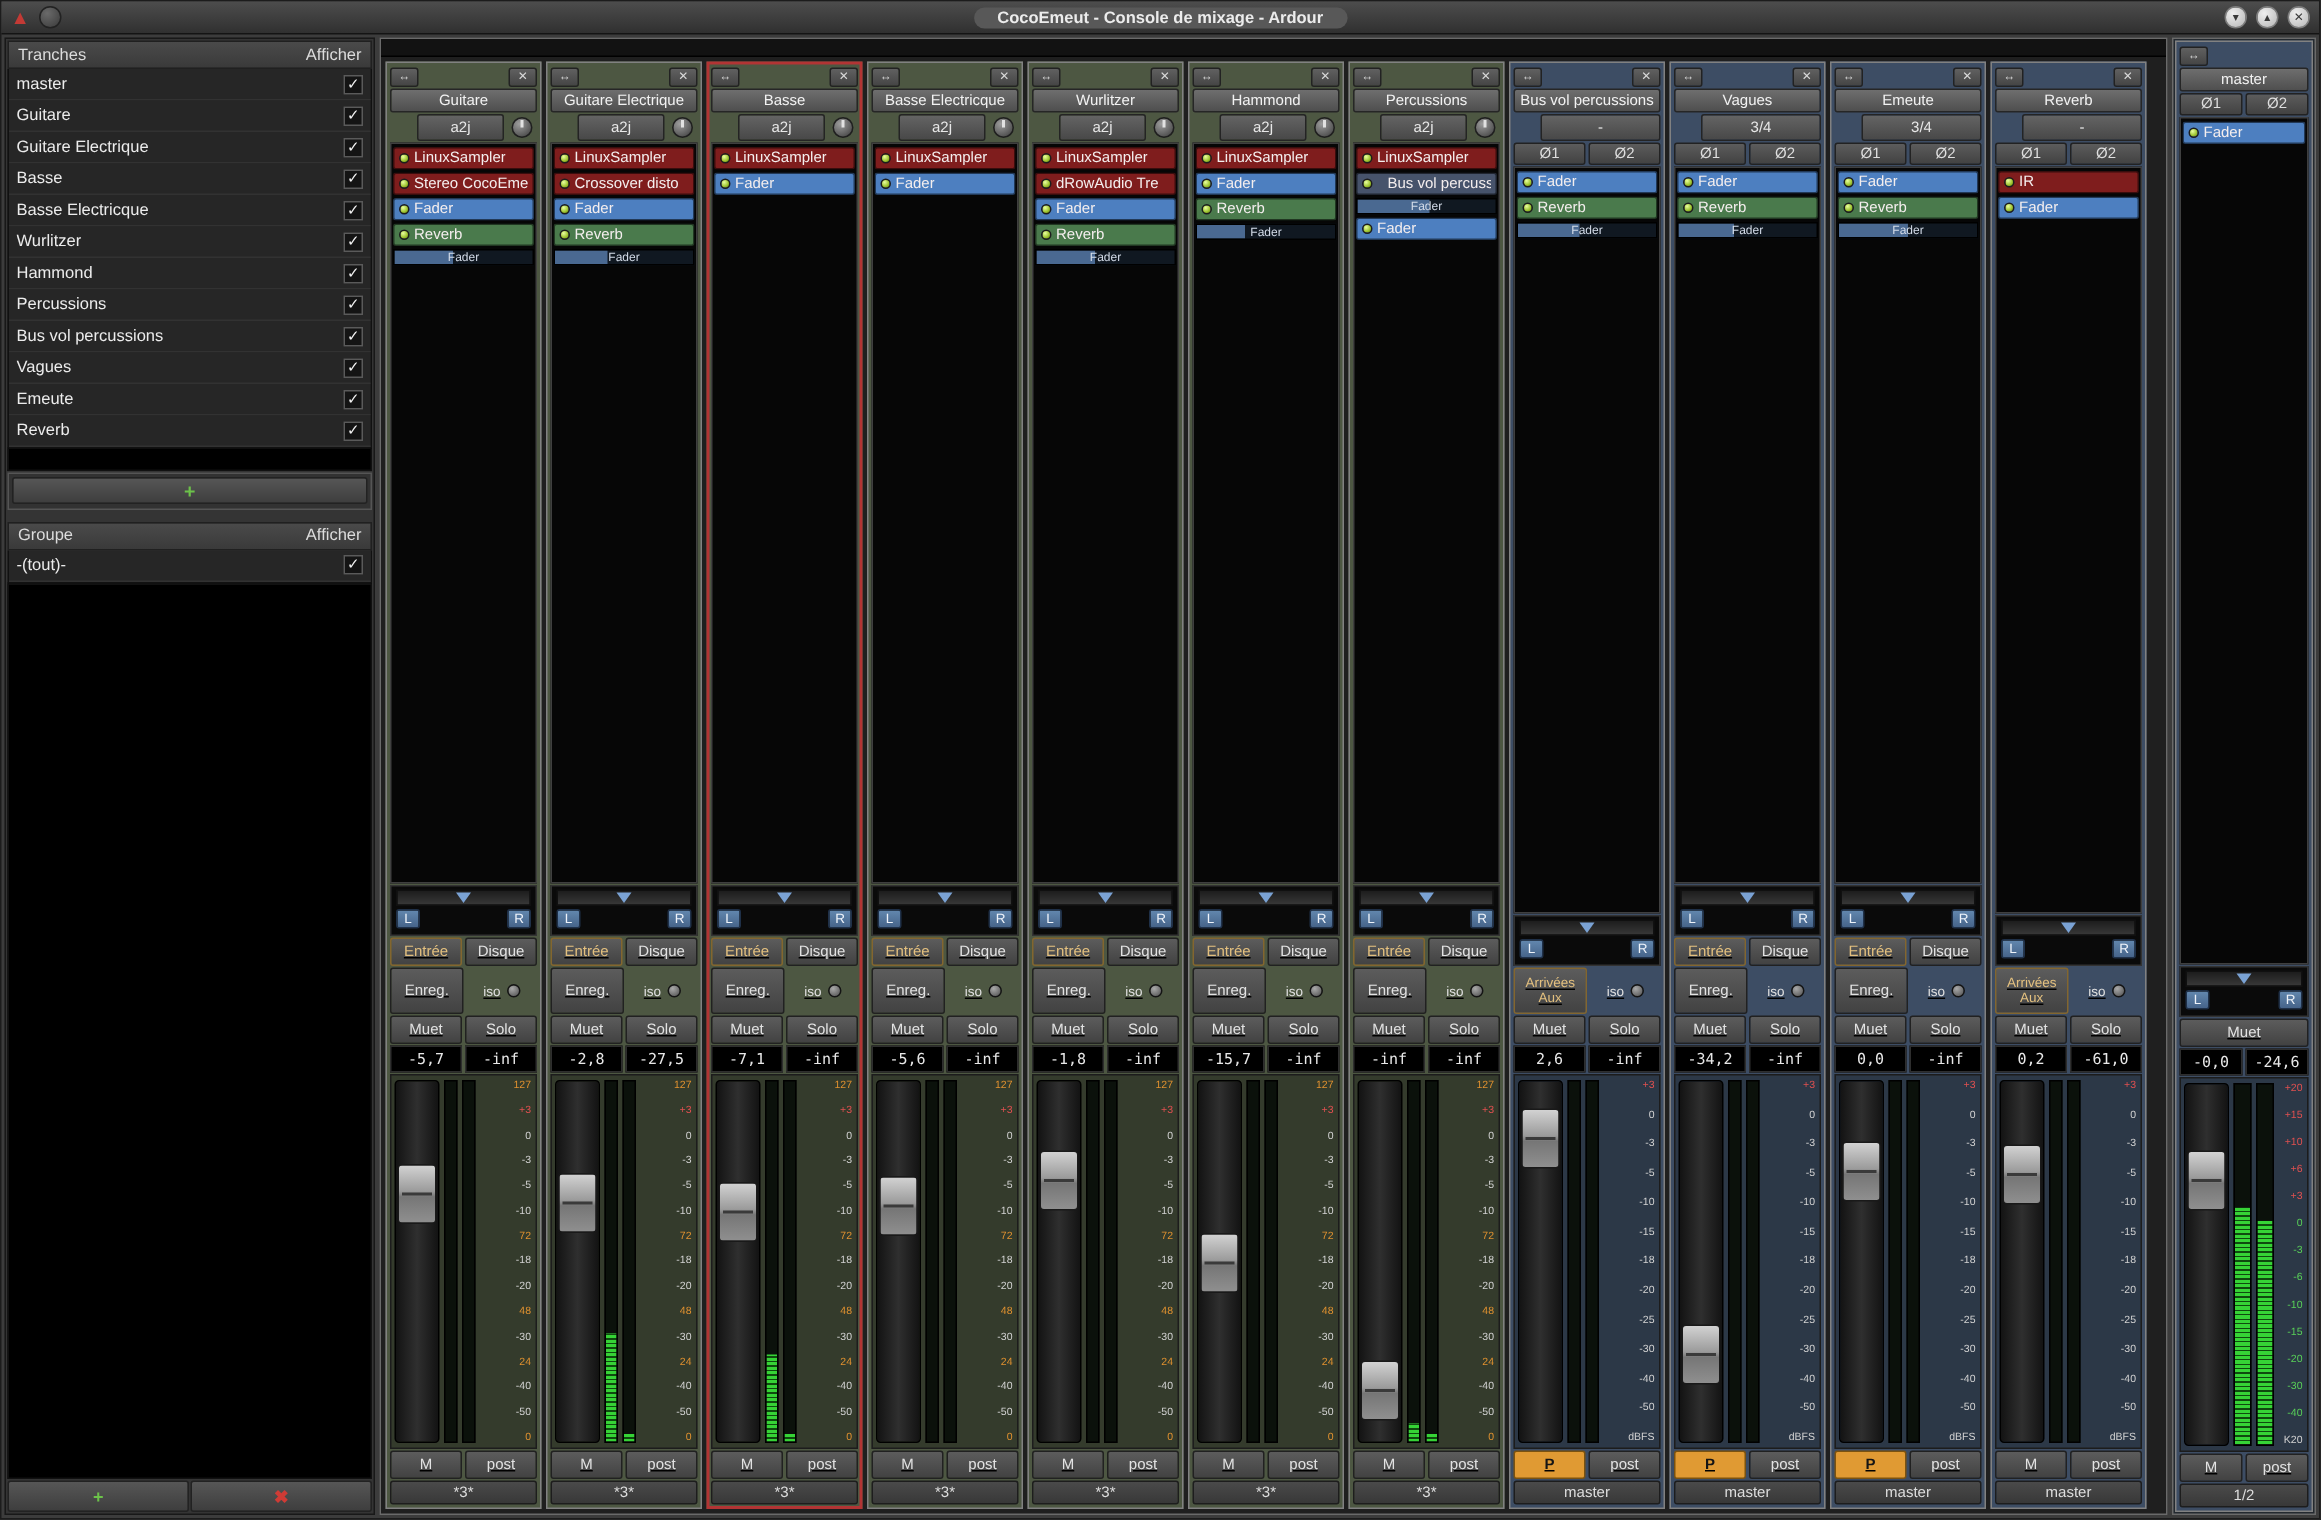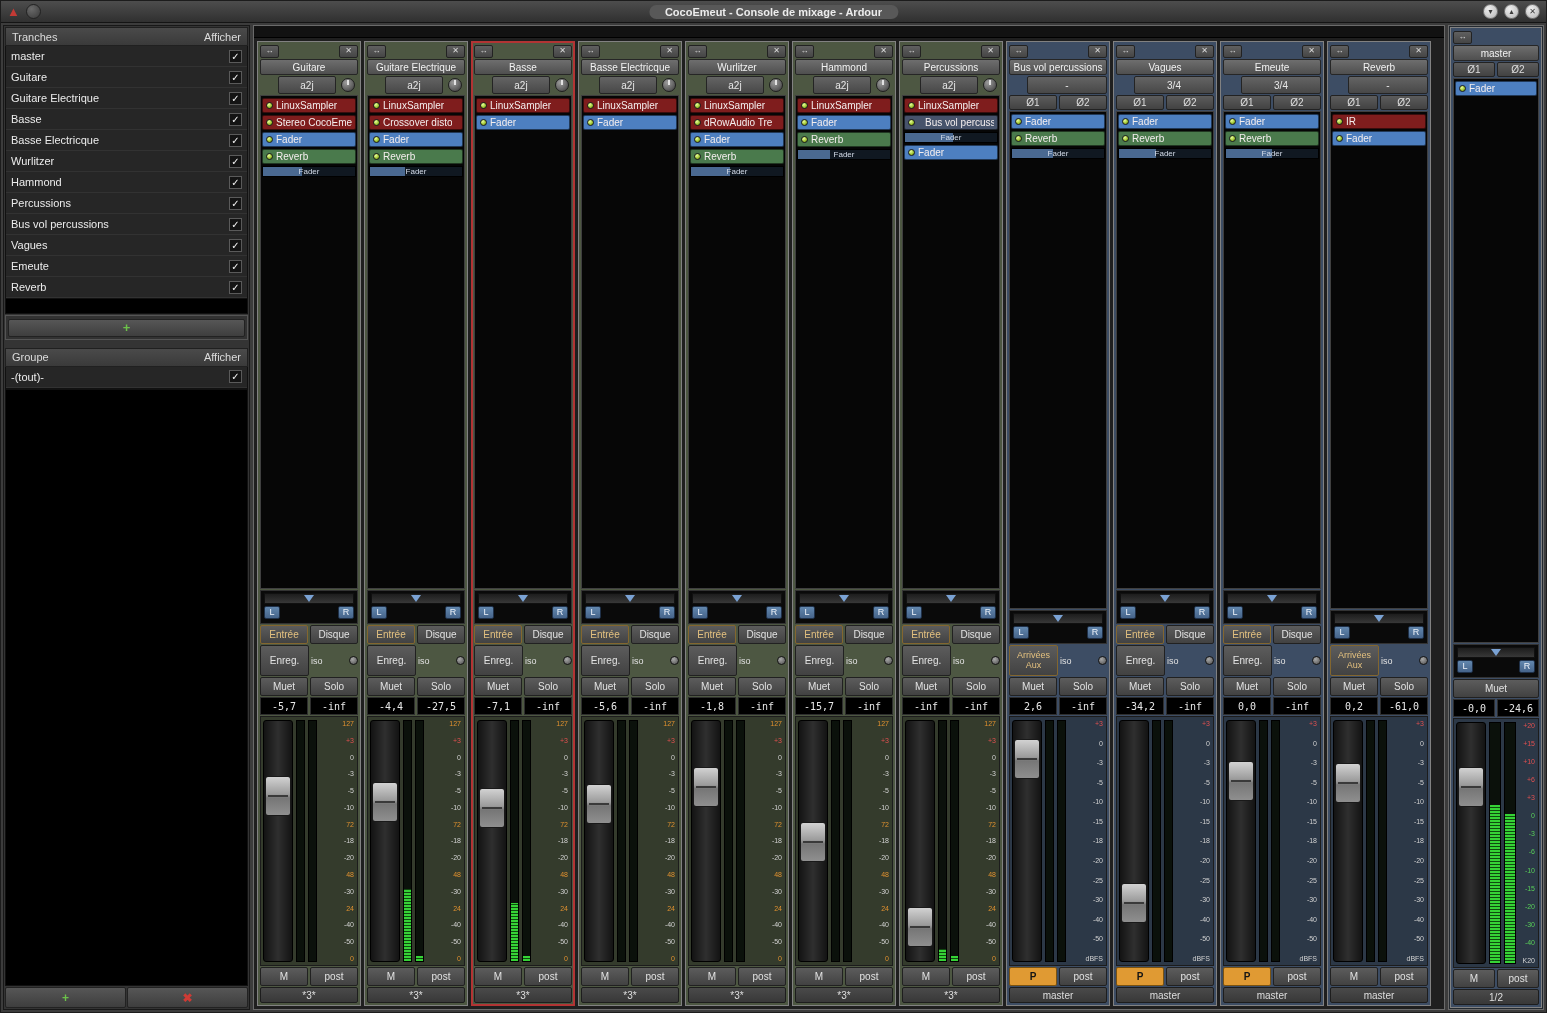--- a/index.html
+++ b/index.html
@@ -96,27 +96,27 @@
 
   .pan-area{height:34px;flex:0 0 34px;background:#0a0a0a;border:1px solid #333;padding:2px 3px;
     display:flex;flex-direction:column;gap:2px;}
   .pan-line{height:11px;background:linear-gradient(#1d1d1d,#383838);border:1px solid #101010;position:relative;}
   .pan-tri{position:absolute;left:50%;top:1px;transform:translateX(-50%);width:0;height:0;
     border-left:5px solid transparent;border-right:5px solid transparent;border-top:7px solid #7aa2d4;}
   .pan-lr{display:flex;align-items:center;}
   .lr-btn{width:16px;height:13px;padding:0;font-size:9px;line-height:1;background:linear-gradient(#6287ae,#46648a);
     color:#eef3fa;border:1px solid #1f3048;border-radius:2px;}
 
-  .btn-row{display:flex;gap:2px;height:19px;flex:0 0 19px;}
+  .btn-row{display:flex;gap:2px;height:19px;flex:0 0 19px;text-decoration:underline;}
   .rec-row{height:31px;flex:0 0 31px;}
   .s-btn{flex:1;background:linear-gradient(#5c5c5c,#424242);border:1px solid #212121;border-radius:2px;
     color:#e2e2e2;font-size:10px;padding:0;overflow:hidden;white-space:nowrap;}
   .input-btn{color:#e3c07f;border-color:#83662f;}
   .aux-btn{white-space:normal;line-height:1.05;font-size:9px;}
-  .iso-cell{flex:1;display:flex;align-items:center;justify-content:space-between;gap:4px;}
+  .iso-cell{flex:1;display:flex;align-items:center;justify-content:center;gap:4px;}
   .iso-label{font-size:9px;color:#e0e0e0;}
   .iso-dot{width:9px;height:9px;border-radius:50%;border:1px solid #141414;
     background:radial-gradient(circle at 35% 30%,#a9a9a9,#4e4e4e);}
   .metric-btn.active{background:#e09a33;color:#151515;font-weight:bold;border-color:#7a5210;}
 
   .gain-row{display:flex;gap:2px;height:18px;flex:0 0 18px;}
   .gain-row span{flex:1;background:#000;border:1px solid #2e2e2e;color:#e8e8e8;
     font-family:"DejaVu Sans Mono",monospace;font-size:10px;display:flex;align-items:center;justify-content:center;}
 
   .fader-meter{height:250px;flex:0 0 250px;display:flex;gap:3px;padding:3px 2px;border:1px solid #1c1c1c;min-height:0;}
@@ -400,21 +400,21 @@
               <div class="iso-cell">
                 <span class="iso-label">iso</span>
                 <span class="iso-dot"></span>
               </div>
             </div>
             <div class="btn-row">
               <button class="s-btn">Muet</button>
               <button class="s-btn">Solo</button>
             </div>
             <div class="gain-row">
-              <span class="gain-val">-4,4</span>
+              <span class="gain-val">-2,8</span>
               <span class="peak-val">-27,5</span>
             </div>
             <div class="fader-meter">
               <div class="fader-track">
                 <div class="fader-handle" style="top: calc(31% - 13.02px);"></div>
               </div>
               <div class="meter-bar">
                 <div class="meter-fill" style="height: 30%;"></div>
               </div>
               <div class="meter-bar">

